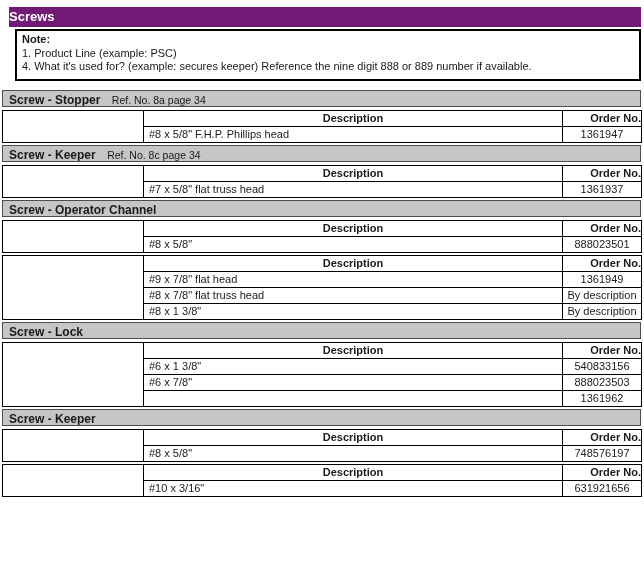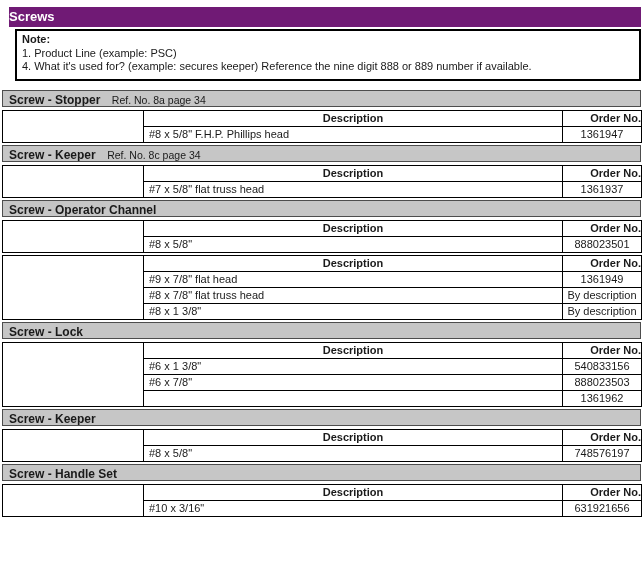--- a/index.html
+++ b/index.html
@@ -210,24 +210,20 @@
       </tr>
       <tr>
         <td class="cell-desc">#8 x 5/8"</td>
         <td class="cell-order">748576197</td>
       </tr>
     </tbody>
       </table>
   </div>
 
   <div>
-    <div class="sec-bar">
-      <span class="sec-title">Screw - Handle Set</span>
-      <span class="sec-ref"></span>
-    </div>
     <table class="sec-table">
       <tbody>
           <tr>
         <td class="col-img" rowspan="2"></td>
         <th class="col-desc">Description</th>
         <th class="col-order">Order No.</th>
       </tr>
       <tr>
         <td class="cell-desc">#10 x 3/16"</td>
         <td class="cell-order">631921656</td>

